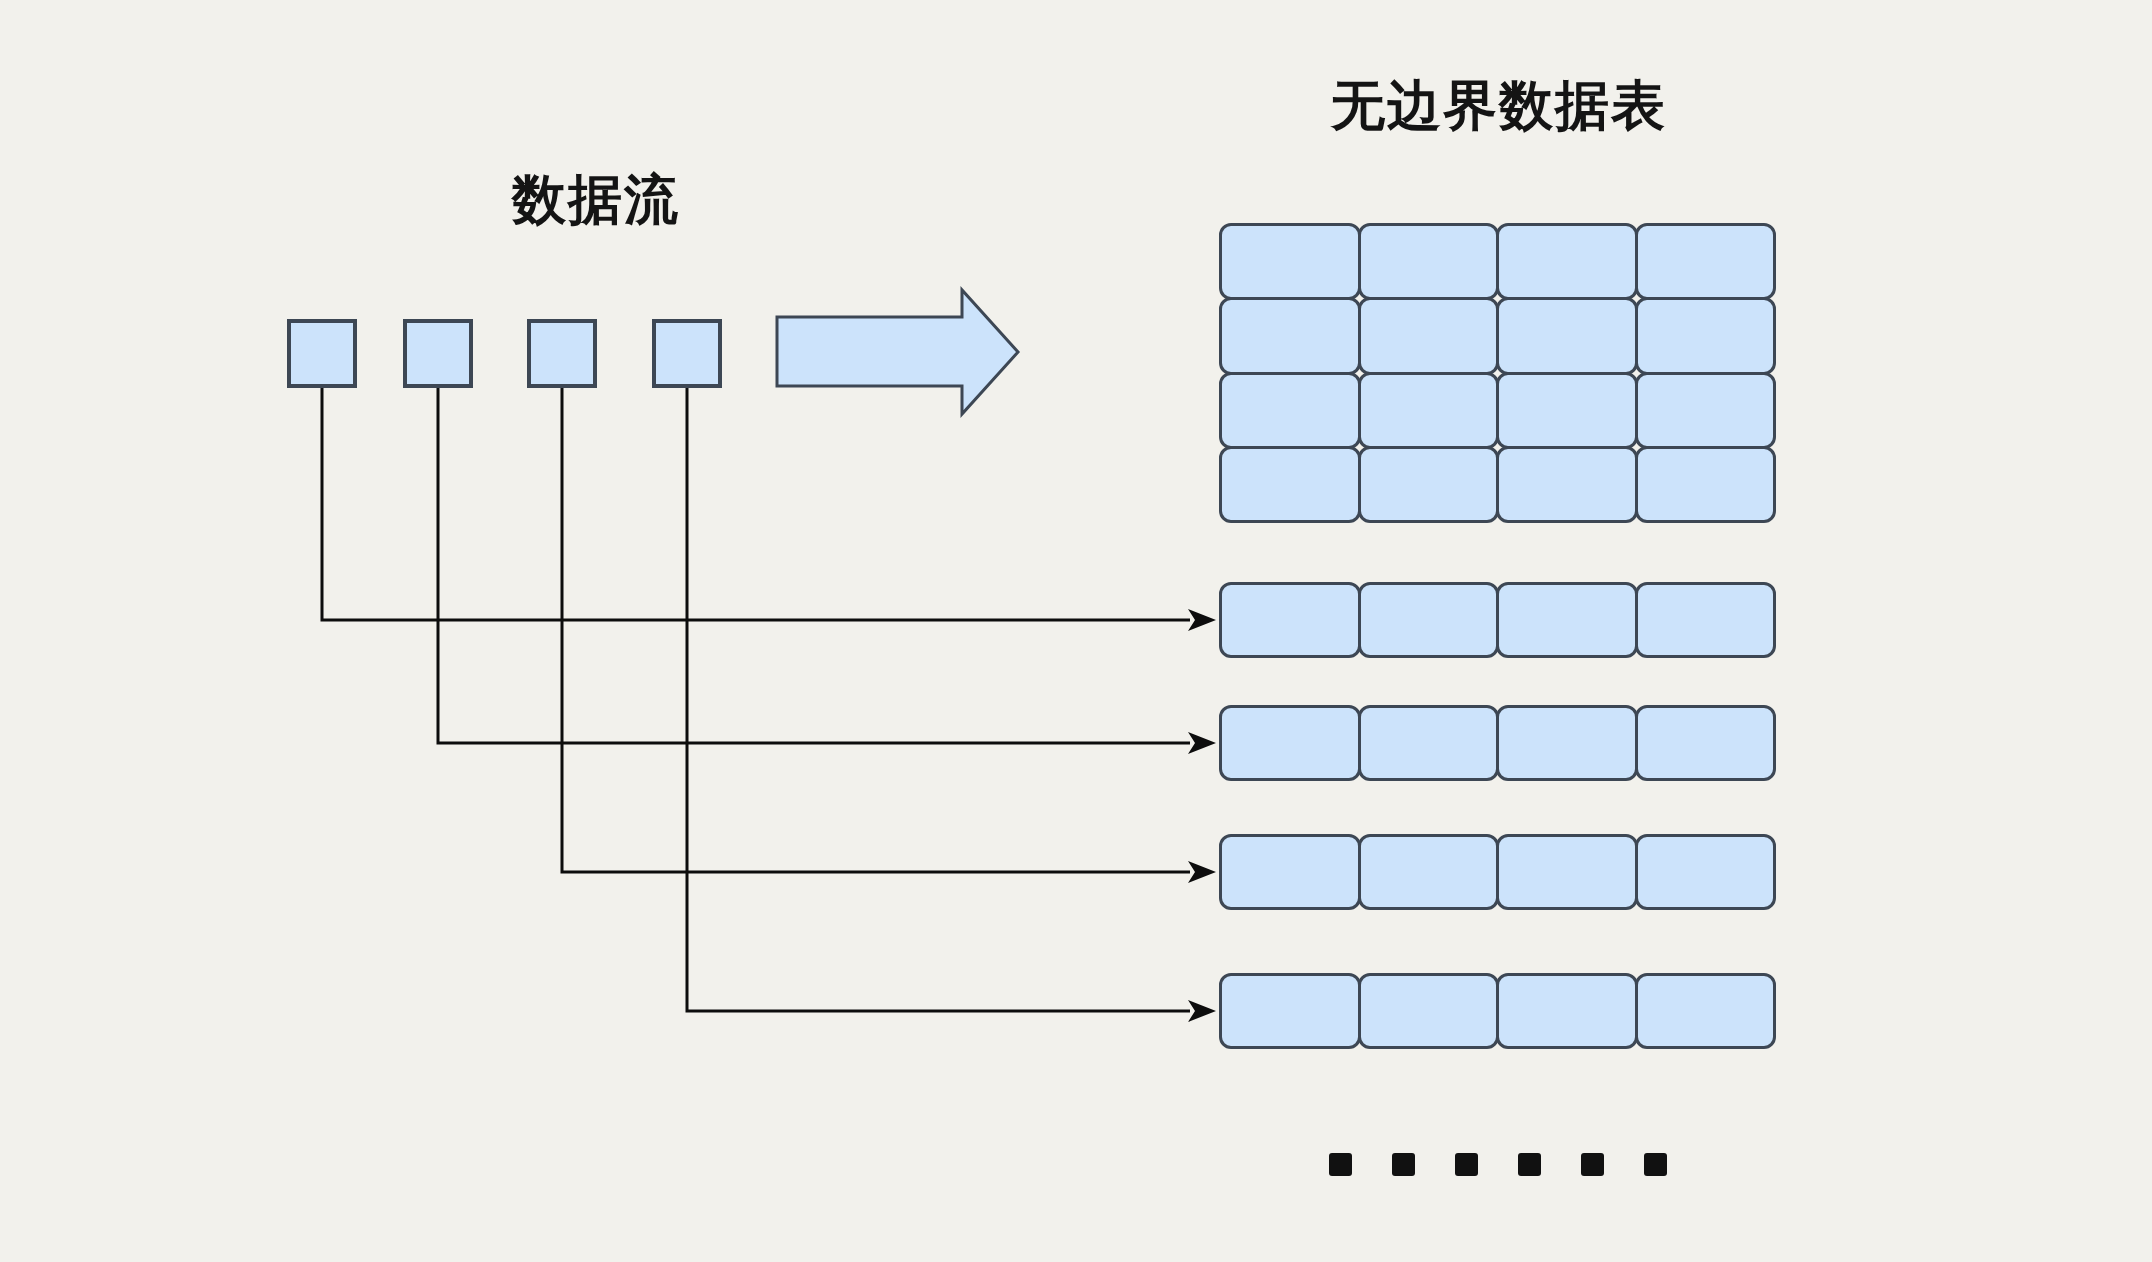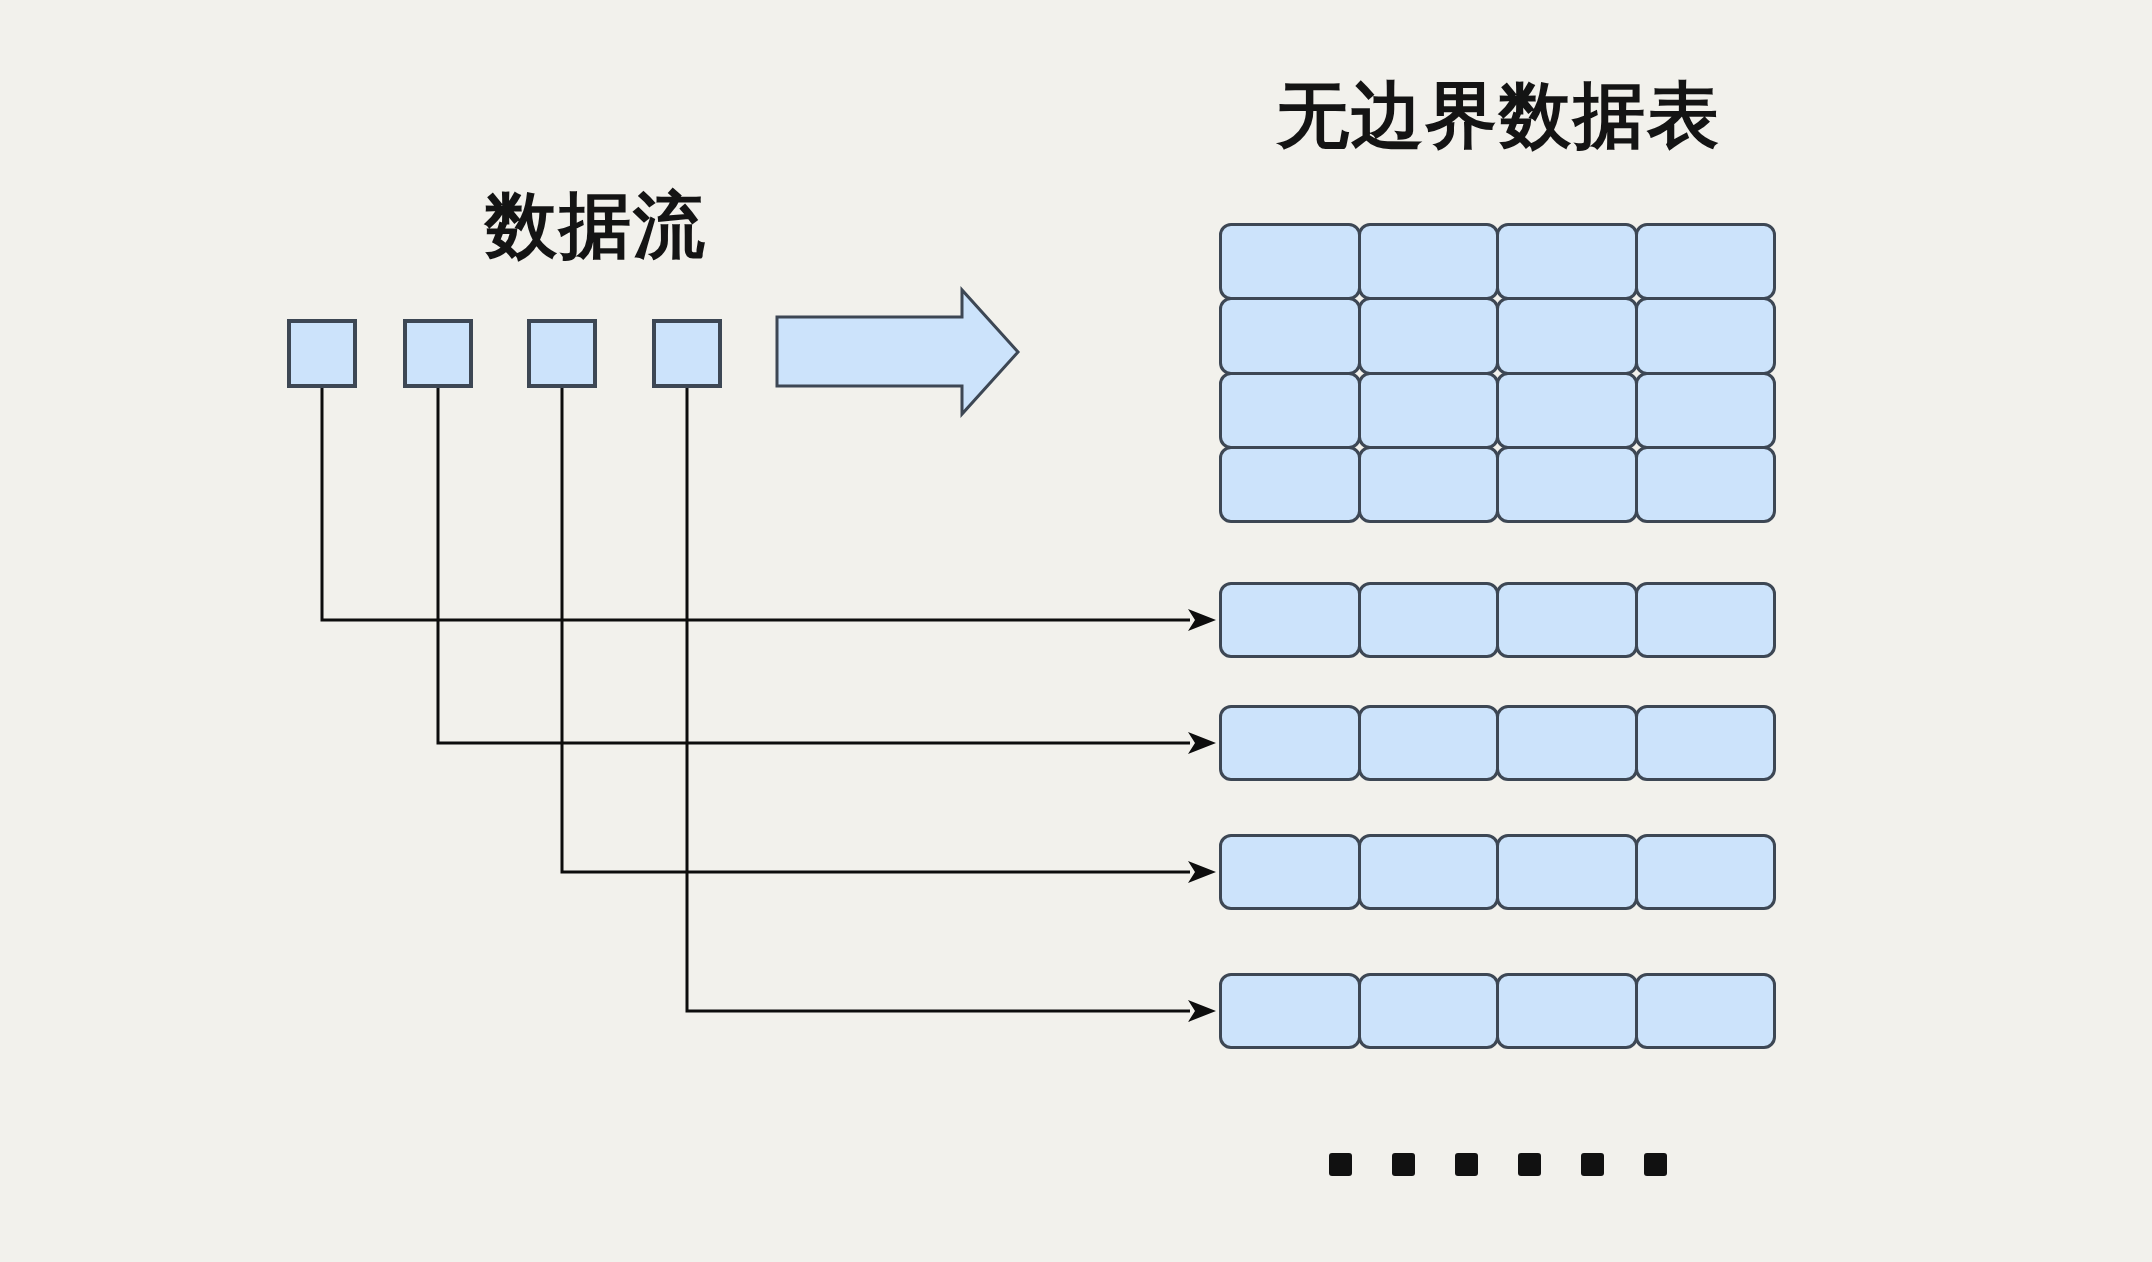--- a/index.html
+++ b/index.html
@@ -16,27 +16,27 @@
     width:2152px;height:1262px;
     background:var(--bg);
     overflow:hidden;
     font-family:"Liberation Sans", sans-serif;
     color:var(--text);
   }
   .label{
     position:absolute;
     text-align:center;
     font-weight:600;
-    font-size:72px;
+    font-size:54px;
     line-height:1.1;
     letter-spacing:2px;
     color:var(--text);
   }
   #table-title{left:1189px;top:76px;width:620px;}
-  #stream-label{left:426px;top:186px;width:340px;}
+  #stream-label{left:426px;top:170px;width:340px;}
   .stream-square{
     position:absolute;
     width:70px;height:69px;
     background:var(--shape-fill);
     border:4px solid var(--shape-border);
   }
   .cell{
     width:141.5px;height:77.25px;
     background:var(--shape-fill);
     border:3px solid var(--shape-border);

